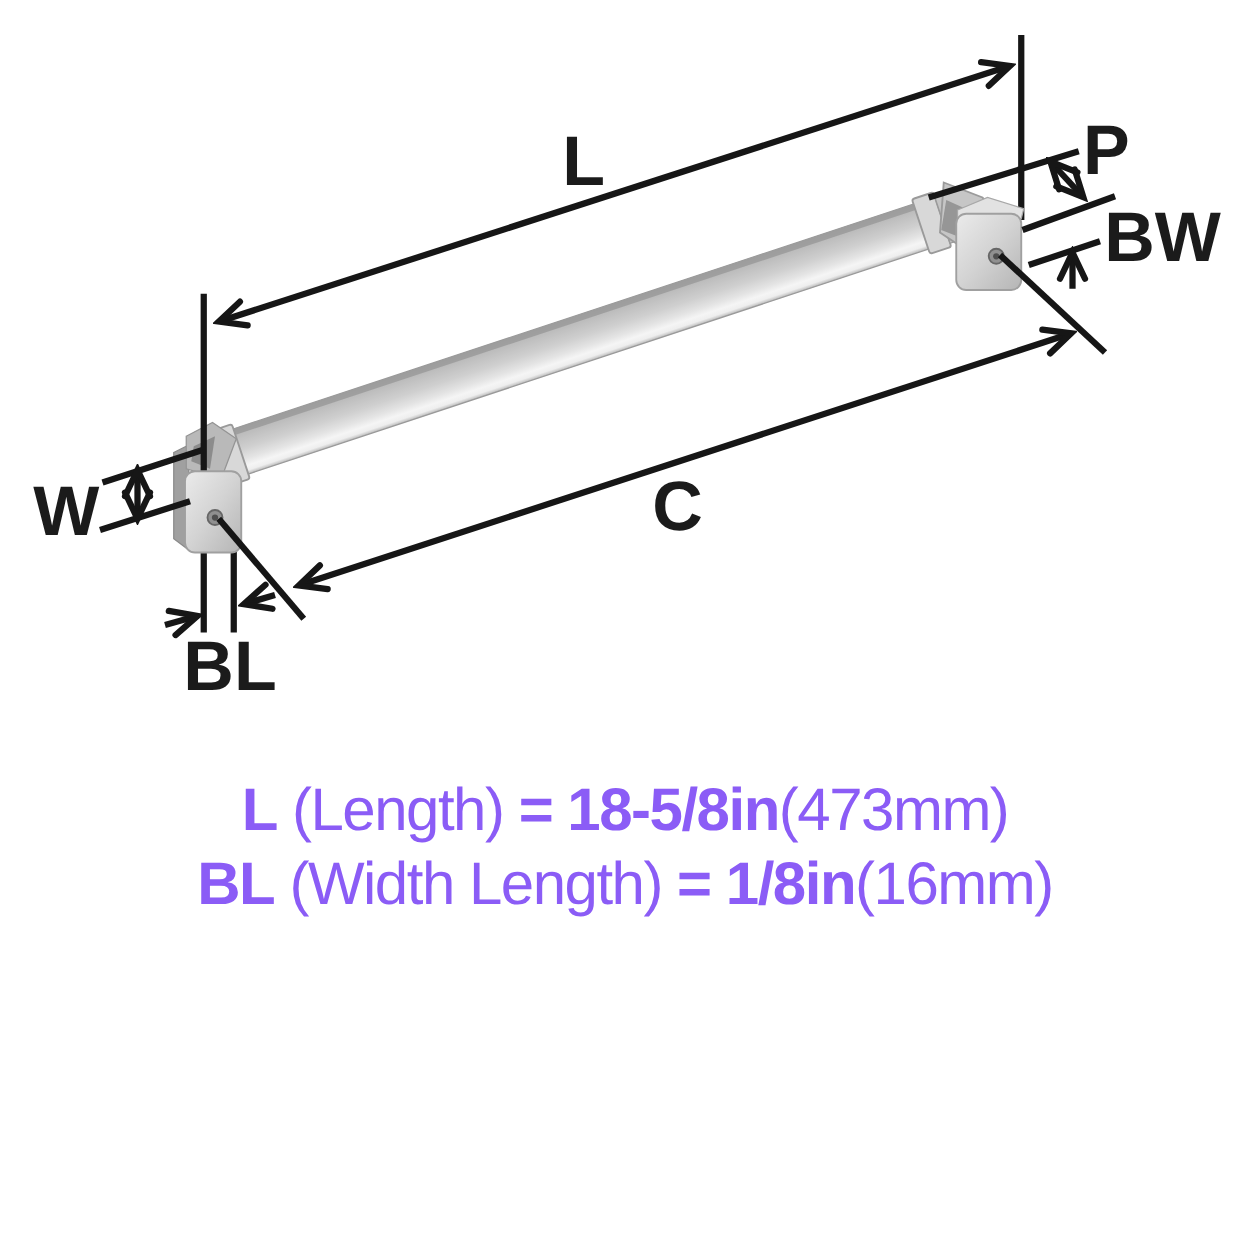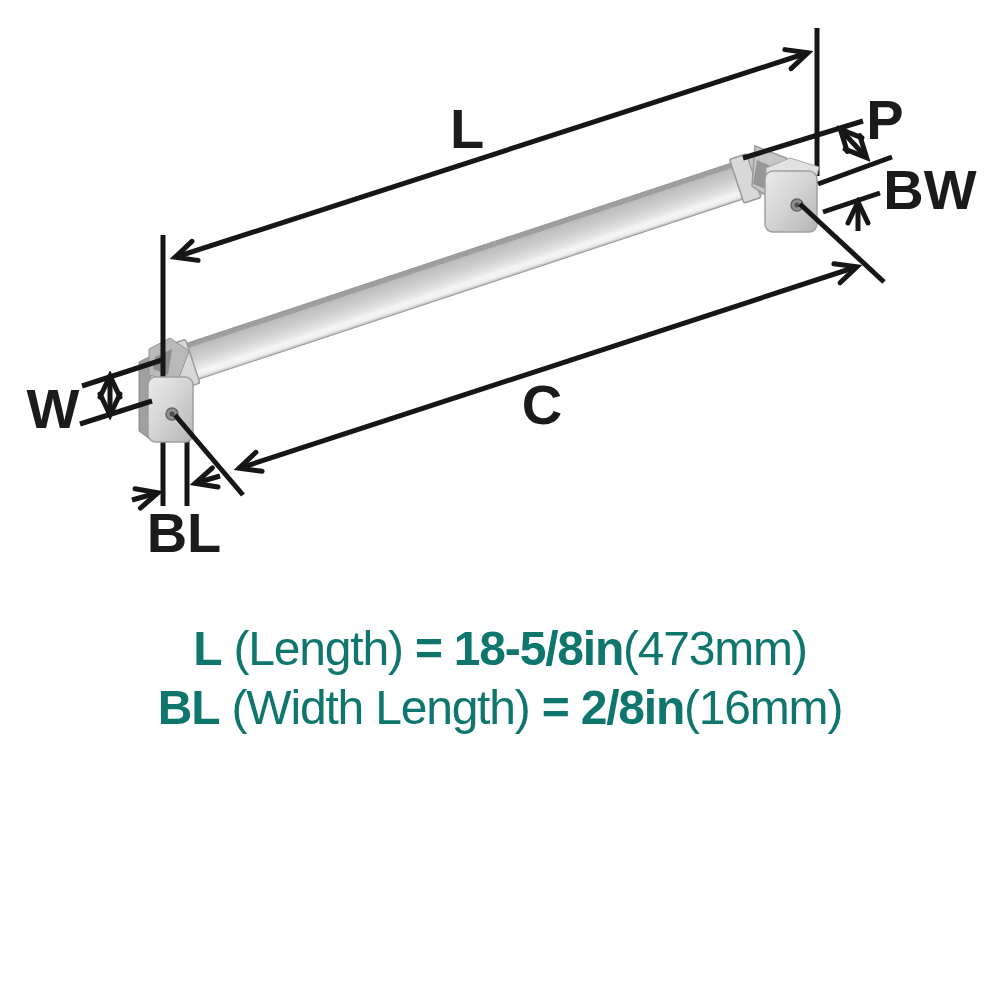--- a/index.html
+++ b/index.html
@@ -10,21 +10,21 @@
     overflow:hidden;
     font-family:"Liberation Sans", sans-serif;
   }
   .diagram-svg{position:absolute;top:0;left:0;}
   .specs{
     position:absolute;
     top:600px;left:0;
     width:1000px;
     padding-top:20px;
     text-align:center;
-    color:#0f766e;
+    color:#8b5cf6;
     font-size:48px;
     line-height:58.6px;
     letter-spacing:-1.2px;
     font-weight:400;
     white-space:nowrap;
   }
   .spec-line{height:58.6px;}
   .spec-line .b{font-weight:700;}
   svg text{
     font-family:"Liberation Sans", sans-serif;
@@ -106,16 +106,16 @@
     <text x="467" y="148" font-size="56" text-anchor="middle">L</text>
     <text x="885" y="139" font-size="56" text-anchor="middle">P</text>
     <text x="930" y="209" font-size="56" text-anchor="middle">BW</text>
     <text x="542" y="424" font-size="56" text-anchor="middle">C</text>
     <text x="53" y="428" font-size="56" text-anchor="middle">W</text>
     <text x="184" y="552" font-size="56" text-anchor="middle">BL</text>
   </svg>
 
   <div class="specs" id="spec-lines">
       <div class="spec-line"><span class="b">L</span><span> (Length) </span><span class="b">= 18-5/8in</span><span>(473mm)</span></div>
-      <div class="spec-line"><span class="b">BL</span><span> (Width Length) </span><span class="b">= 2/8in</span><span>(16mm)</span></div>
+      <div class="spec-line"><span class="b">BL</span><span> (Width Length) </span><span class="b">= 1/8in</span><span>(16mm)</span></div>
     </div>
 
 </div>
 
 </body></html>

